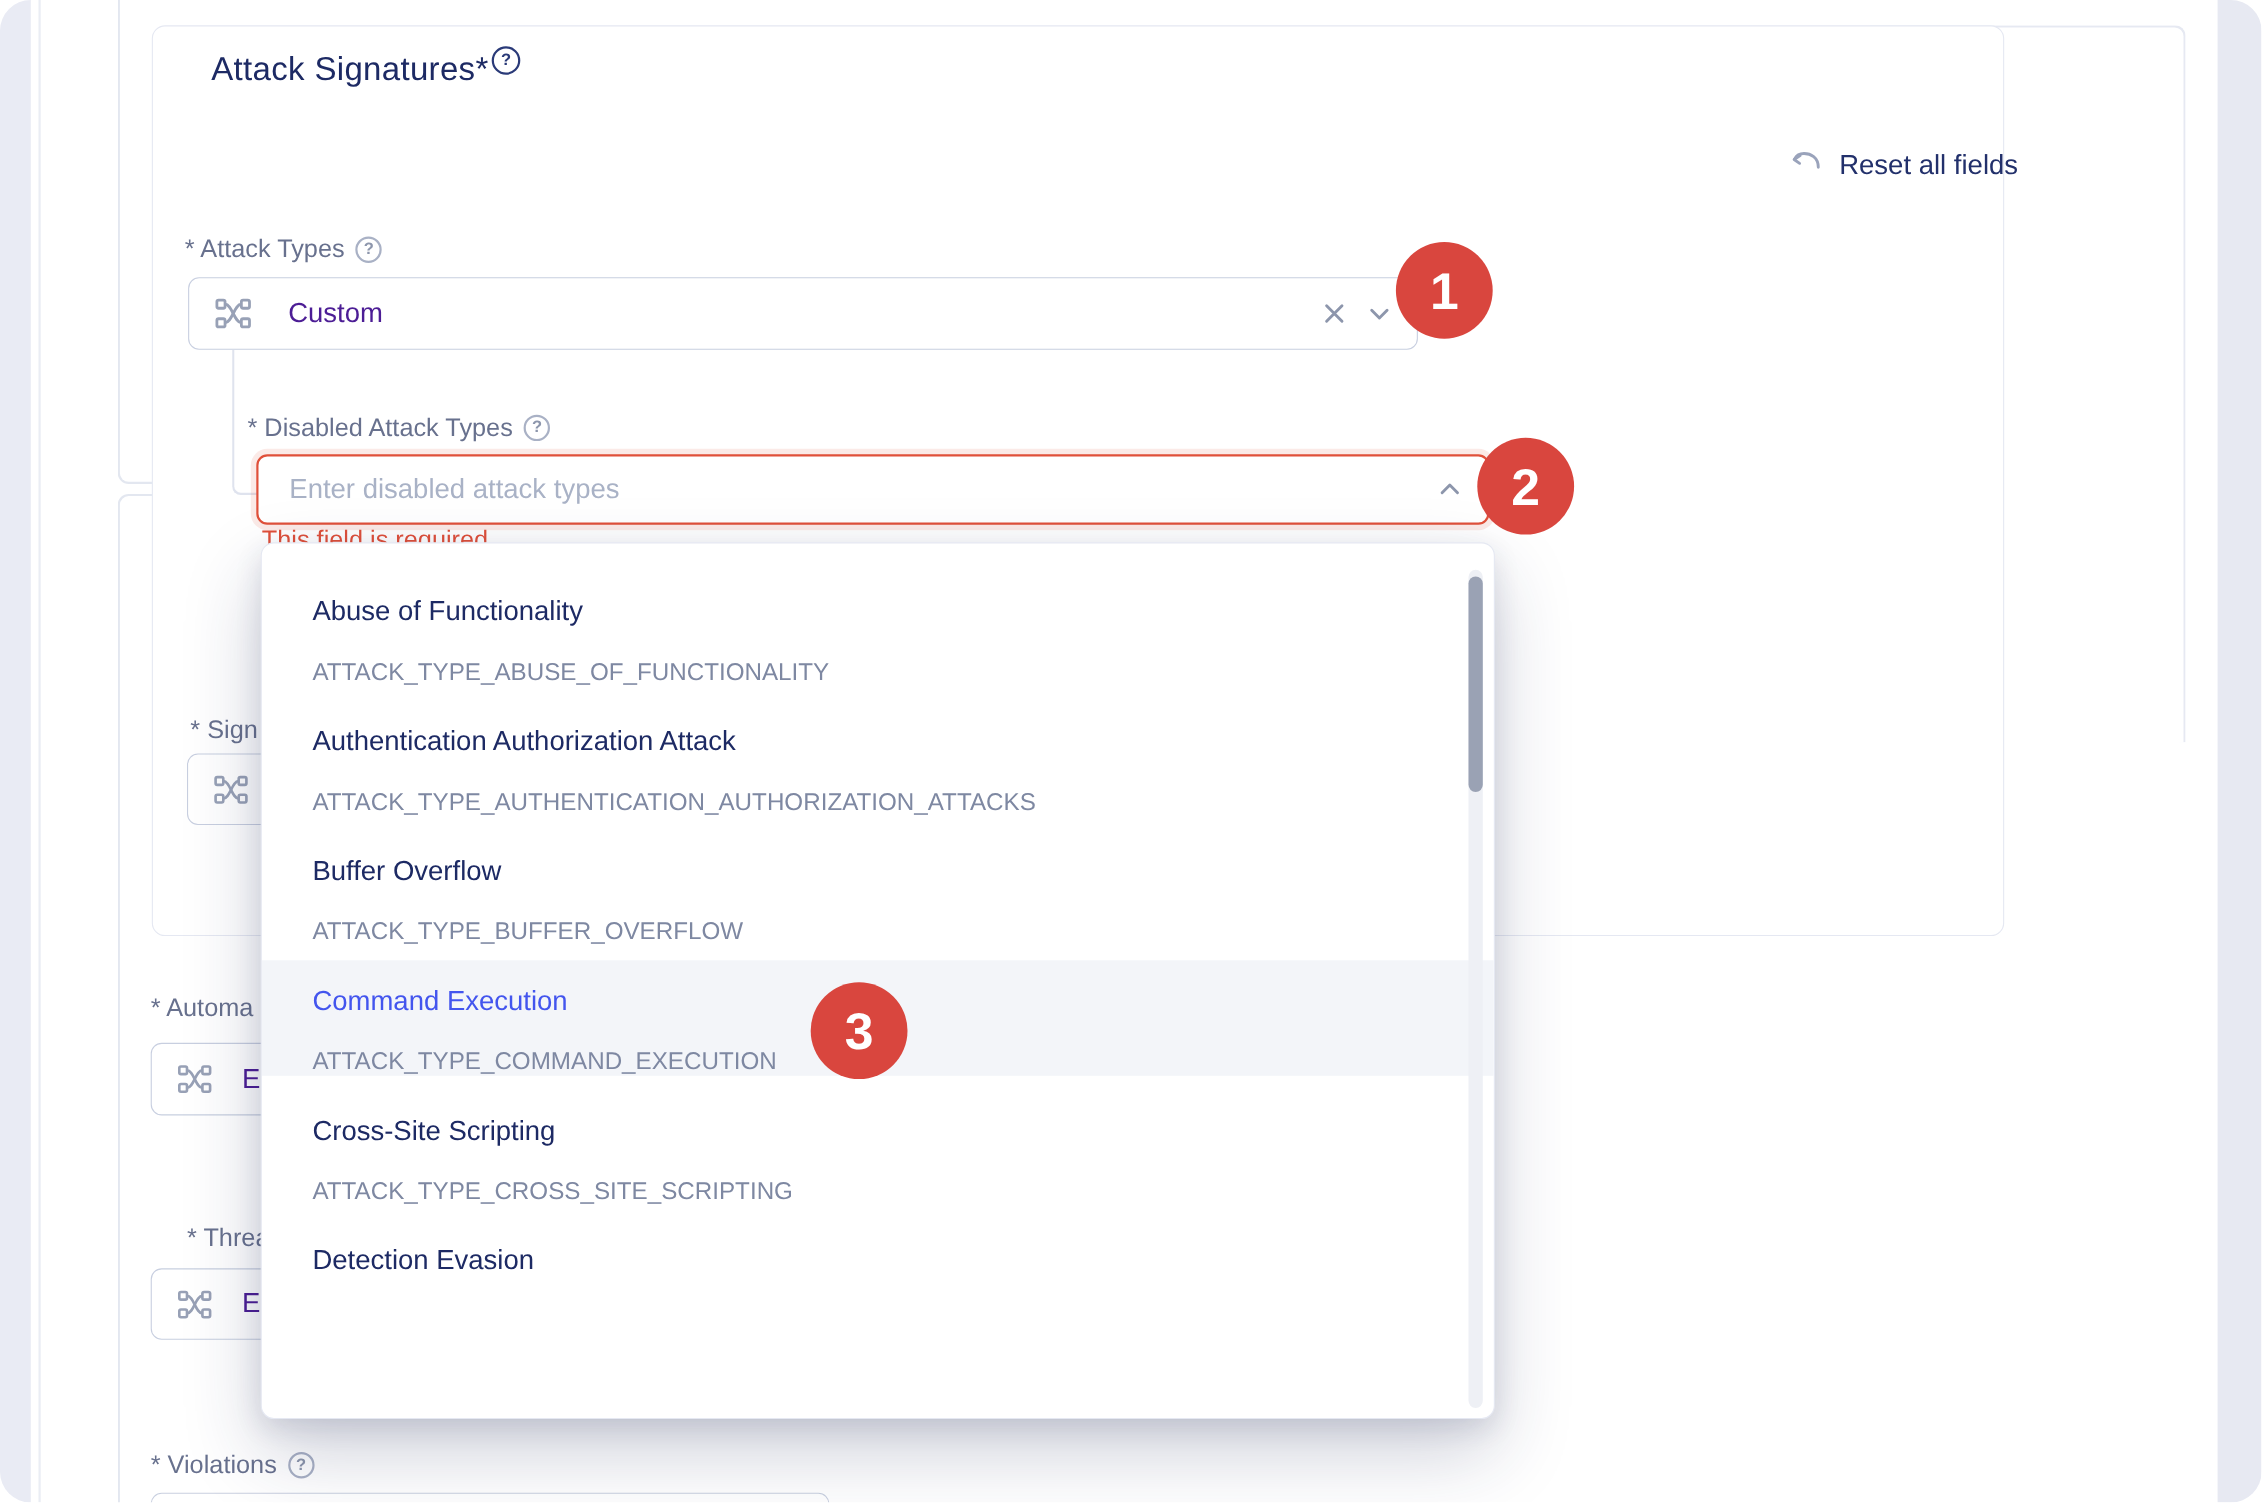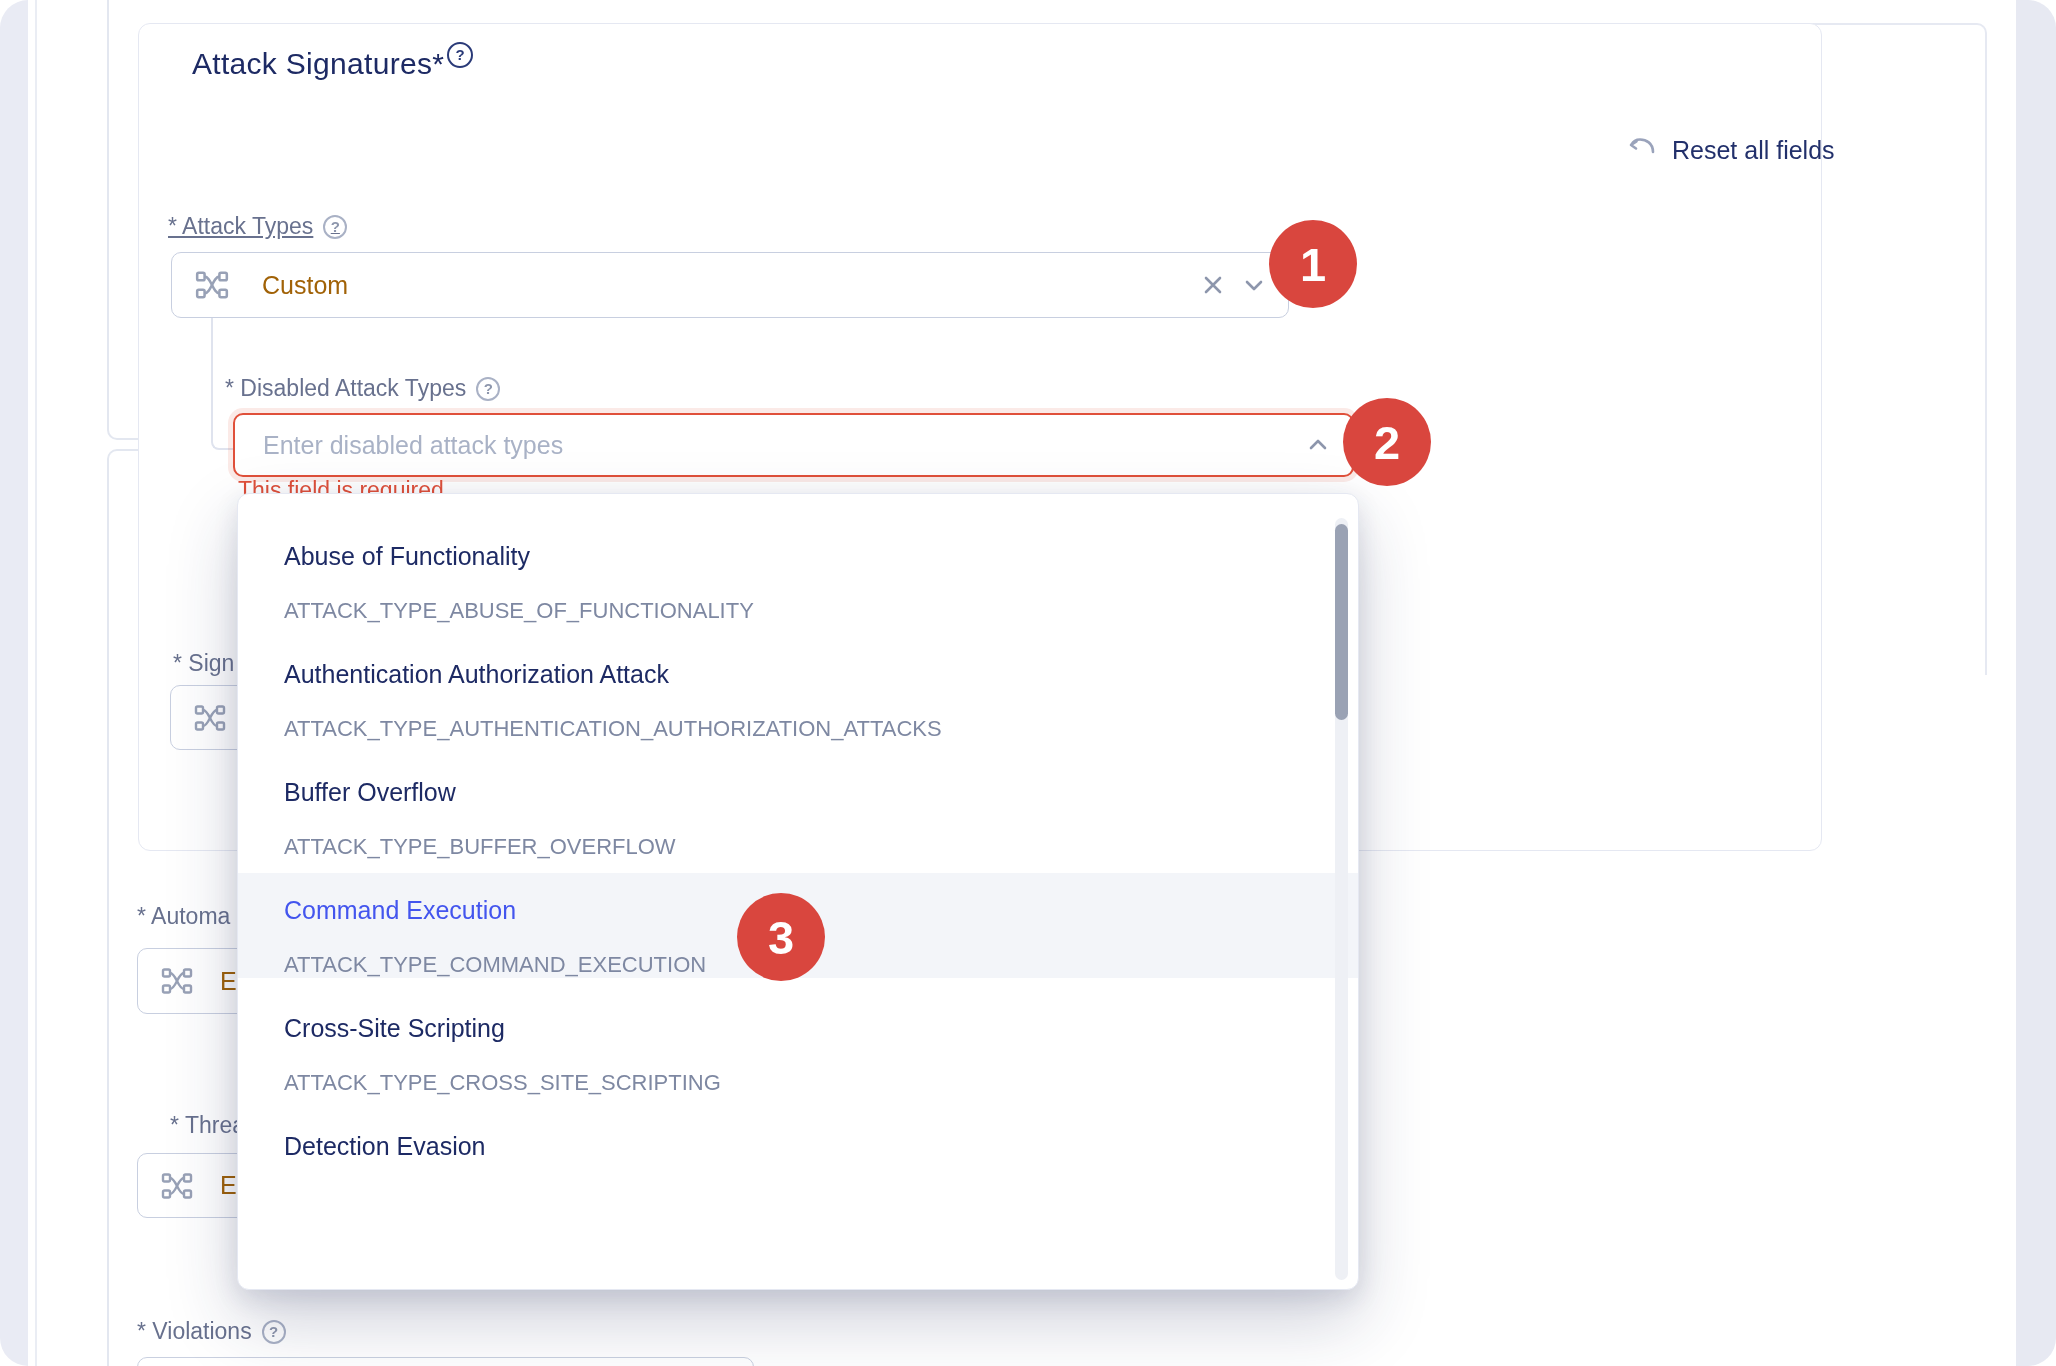--- a/index.html
+++ b/index.html
@@ -33,21 +33,21 @@
   .reset-text{font-size:25px;color:#22306b;}
 
   .f-label{display:flex;align-items:center;gap:10px;font-size:23px;color:#68718e;z-index:4;}
   .qicon{width:24px;height:24px;border:2px solid #a9b1c5;border-radius:50%;color:#8d96ac;
     font-size:15px;font-weight:700;display:inline-flex;align-items:center;justify-content:center;
     box-sizing:border-box;flex:0 0 auto;}
 
   .select-field{background:#fff;border:1.5px solid #c8cfe0;border-radius:10px;z-index:4;
     display:flex;align-items:center;box-sizing:border-box;}
   .sf-icon{margin-left:22px;display:inline-flex;flex:0 0 auto;}
-  .sf-value{margin-left:32px;font-size:25px;color:#a16207;}
+  .sf-value{margin-left:32px;font-size:25px;color:#4c1d95;}
   .sf-placeholder{margin-left:28px;font-size:25px;color:#a9b2c6;}
   .sf-clear{position:absolute;right:62px;top:50%;transform:translateY(-50%);display:inline-flex;cursor:pointer;}
   .sf-caret{position:absolute;right:20px;top:50%;transform:translateY(-50%);display:inline-flex;cursor:pointer;}
 
   .field-attack-types{left:171px;top:252px;width:1118px;height:66px;}
   .field-disabled{left:233px;top:413px;width:1121px;height:64px;border:2px solid #e0503a;
     box-shadow:0 0 0 5px rgba(224,80,58,0.12);}
 
   .connector{left:211px;top:318px;width:26px;height:130px;border-left:2px solid #dfe3ee;
     border-bottom:2px solid #dfe3ee;border-bottom-left-radius:8px;z-index:3;}
@@ -107,21 +107,21 @@
   <div class="abs reset">
     <span>
       <svg width="32" height="32" viewBox="0 0 32 32" fill="none">
         <path d="M27 20 C27 11 20 7.5 14 7.5 C10 7.5 7 9.5 5.5 12.5" stroke="#9aa3bb" stroke-width="2.6" stroke-linecap="round" fill="none"></path>
         <path d="M10.5 9.5 L5 13 L10 16.5" stroke="#9aa3bb" stroke-width="2.6" stroke-linecap="round" stroke-linejoin="round" fill="none"></path>
       </svg>
     </span>
     <span class="reset-text">Reset all fields</span>
   </div>
 
-  <div class="abs f-label" style="left:168px;top:213px;text-decoration:underline;">
+  <div class="abs f-label" style="left:168px;top:213px;">
     <span>* Attack Types</span>
     <span class="qicon">?</span>
   </div>
 
   <div class="abs select-field field-attack-types">
     <span class="sf-icon">
       <svg width="36" height="36" viewBox="0 0 34 34" fill="none" stroke="#98a1b6" stroke-width="2.4">
         <rect x="3" y="5.5" width="7" height="7" rx="1.5"></rect>
         <rect x="3" y="21.5" width="7" height="7" rx="1.5"></rect>
         <rect x="24" y="5.5" width="7" height="7" rx="1.5"></rect>

